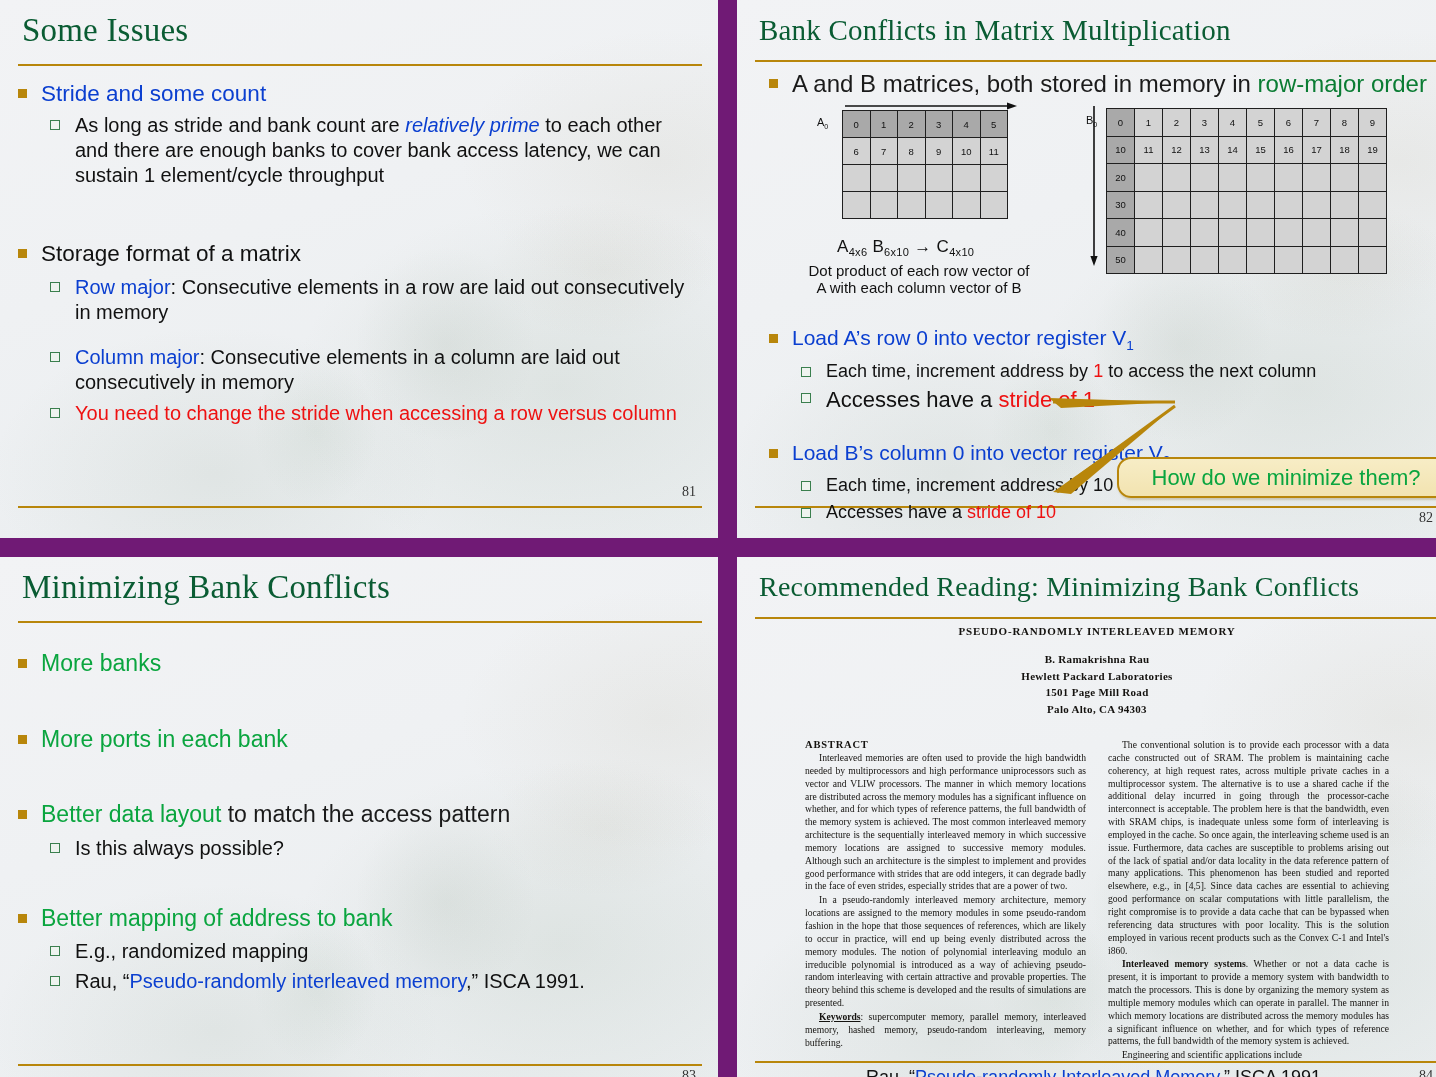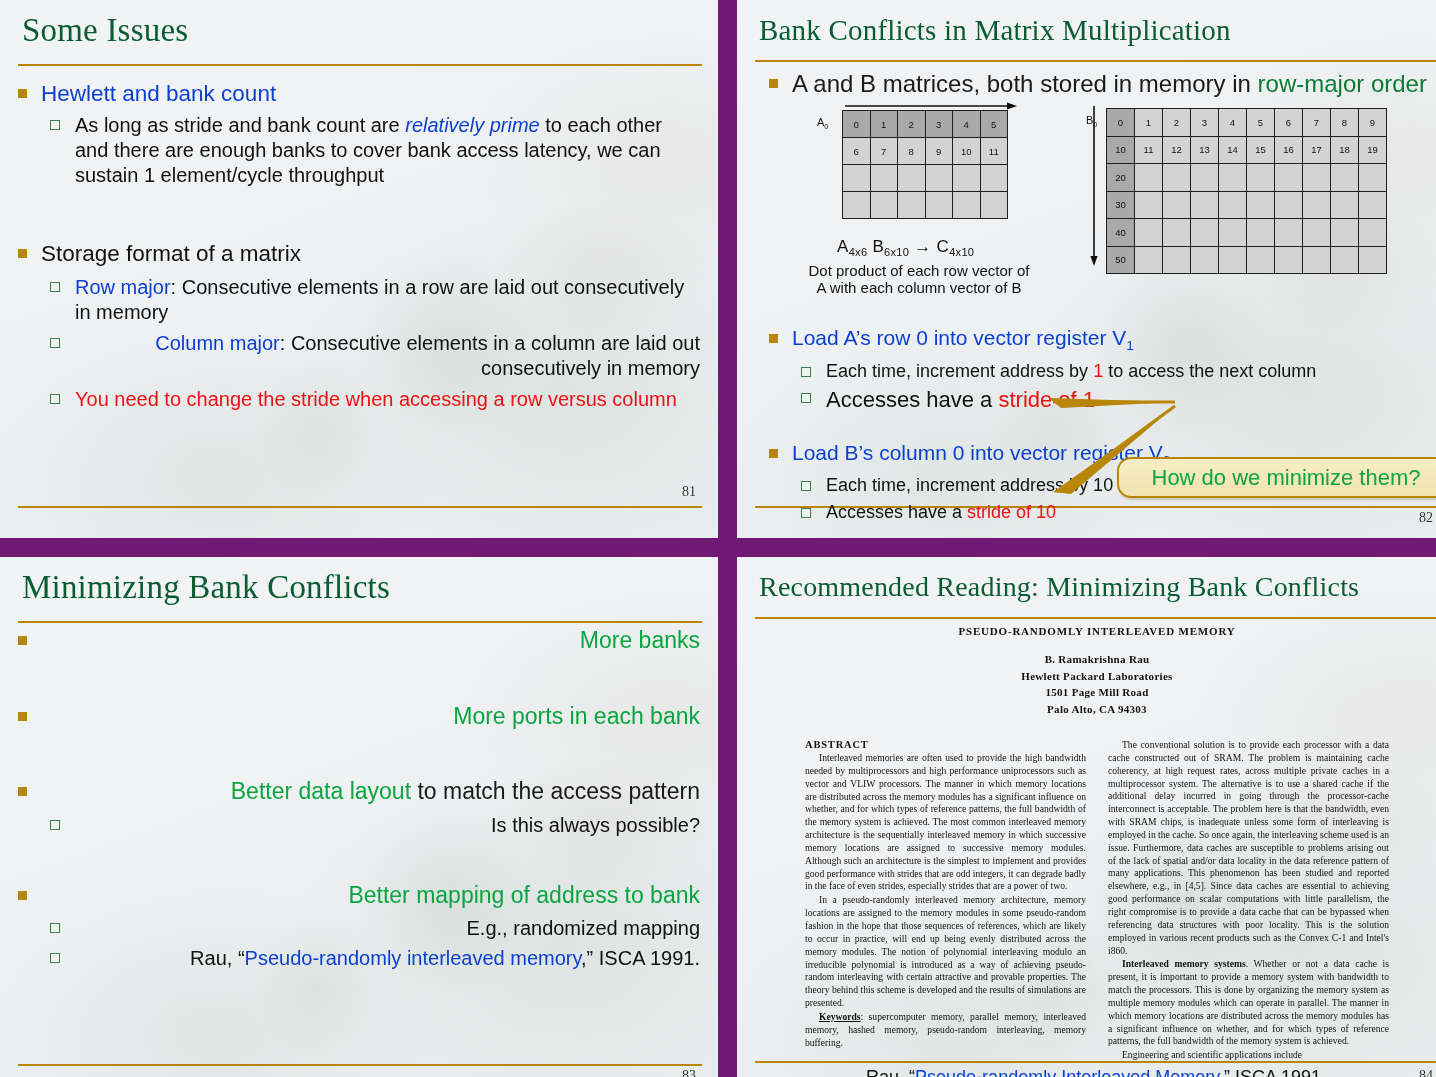--- a/index.html
+++ b/index.html
@@ -178,30 +178,30 @@
   <div class="slide">
     <div class="inner">
       <div class="s-title">Some Issues</div>
       <div class="title-rule" style="top:64px"></div>
       <div class="bottom-rule" style="top:506px"></div>
       <div class="pageno" style="top:484px">81</div>
 
       <div style="position:absolute;left:10px;top:80px;right:18px;">
         <ul class="lvl1">
           <li class="b1">
-            <span class="blue">Hewlett and bank count</span>
+            <span class="blue">Stride and some count</span>
             <ul class="lvl2">
               <li class="b2" style="margin-top:6px;"><span>As long as stride and bank count are </span><span class="blue ital">relatively prime</span><span> to each other and there are enough banks to cover bank access latency, we can sustain 1 element/cycle throughput</span></li>
             </ul>
           </li>
           <li class="b1" style="margin-top:52px;">
             <span class="blk">Storage format of a matrix</span>
             <ul class="lvl2" style="margin-top:8px;">
               <li class="b2"><span class="blue">Row major</span><span>: Consecutive elements in a row are laid out consecutively in memory</span></li>
-              <li class="b2" style="margin-top:6px;text-align:right;"><span class="blue">Column major</span><span>: Consecutive elements in a column are laid out consecutively in memory</span></li>
+              <li class="b2" style="margin-top:20px;"><span class="blue">Column major</span><span>: Consecutive elements in a column are laid out consecutively in memory</span></li>
               <li class="b2" style="margin-top:6px;"><span class="red">You need to change the stride when accessing a row versus column</span></li>
             </ul>
           </li>
         </ul>
       </div>
     </div>
   </div>
 
   <div class="slide">
     <div class="inner">
@@ -388,21 +388,21 @@
     </div>
   </div>
 
   <div class="slide">
     <div class="inner">
       <div class="s-title">Minimizing Bank Conflicts</div>
       <div class="title-rule" style="top:64px"></div>
       <div class="bottom-rule" style="top:507px"></div>
       <div class="pageno" style="top:511px">83</div>
 
-      <div style="position:absolute;left:10px;top:70px;right:18px;text-align:right;">
+      <div style="position:absolute;left:10px;top:93px;right:18px;">
         <ul class="lvl1">
           <li class="b1" style="font-size:23px;">
             <span class="green">More banks</span>
           </li>
           <li class="b1" style="font-size:23px;margin-top:48px;">
             <span class="green">More ports in each bank</span>
           </li>
           <li class="b1" style="font-size:23px;margin-top:48px;">
             <span class="green">Better data layout</span><span> to match the access pattern</span>
             <ul class="lvl2" style="margin-top:7px;">

